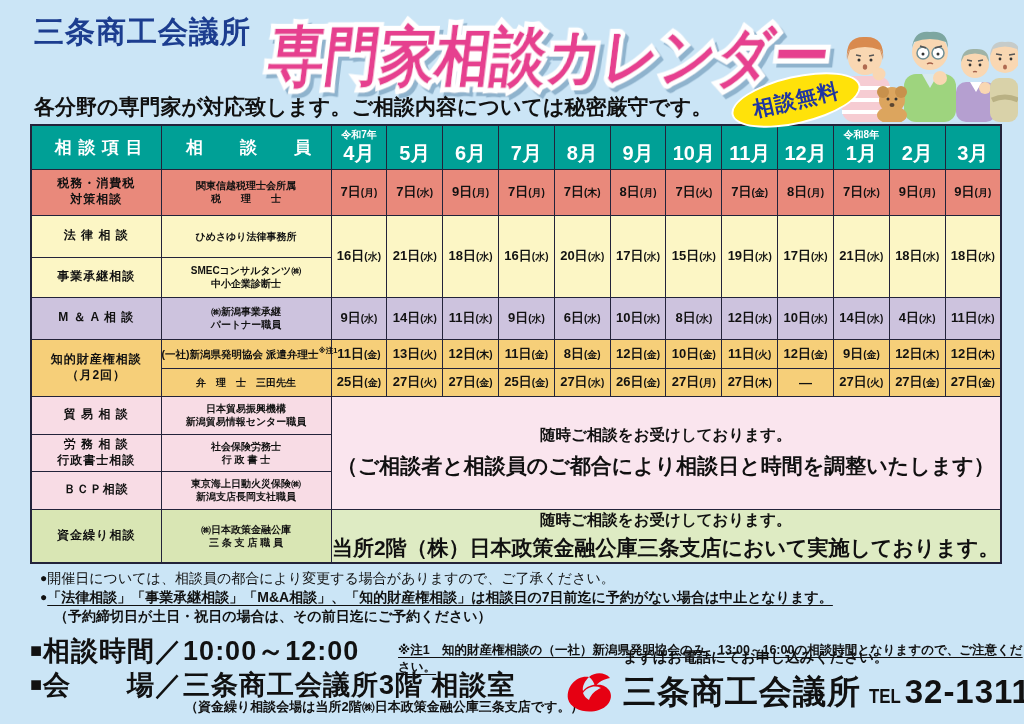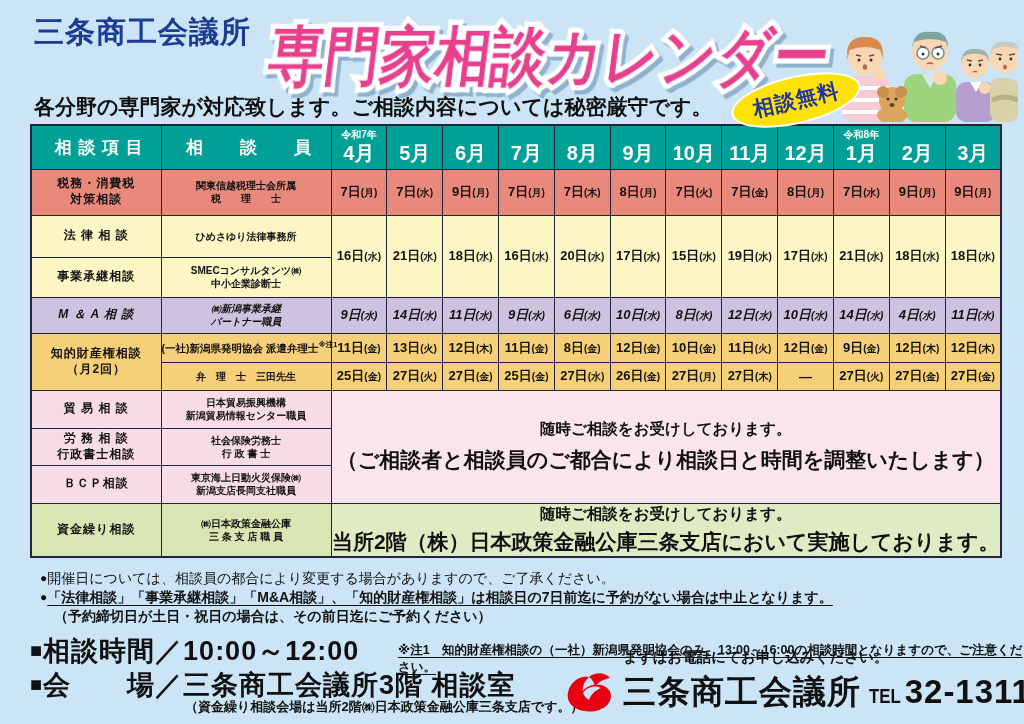--- a/index.html
+++ b/index.html
@@ -30,21 +30,21 @@
   .th-month { background:#00a096; color:#fff; position:relative; font-weight:bold; }
   .th-month .era { position:absolute; top:2px; left:0; right:0; font-size:10px; font-weight:bold; }
   .th-month .mlabel { display:block; margin-top:12px; font-size:20px; font-weight:bold; }
   .c-item { font-weight:bold; font-size:12px; white-space:pre-line; line-height:1.3; letter-spacing:1px; }
   .c-cons { font-weight:bold; font-size:10px; white-space:pre-line; line-height:1.3; }
   .c-cons.small { font-size:10.5px; white-space:nowrap; }
   .c-cons.small sup { font-size:7.5px; }
   .date-cell { font-weight:bold; font-size:13px; white-space:nowrap; padding:0 1px; }
   .date-cell .wd { font-size:10px; }
   tr.r-tax  { height:46px; } tr.r-law { height:42px; } tr.r-succ { height:40px; }
-  tr.r-ma   { height:36px;font-style:italic; } tr.r-ipa { height:29px; } tr.r-ipb  { height:28px; }
+  tr.r-ma   { height:42px; } tr.r-ipa { height:29px; } tr.r-ipb  { height:28px; }
   tr.r-trade{ height:38px; } tr.r-labor{ height:37px;} tr.r-bcp  { height:38px; }
   tr.r-fin  { height:48px; }
   tr.r-tax td { background:#e9897b; }
   tr.r-law td, tr.r-succ td { background:#fcf6c5; }
   tr.r-ma td { background:#cdc3de; }
   tr.r-ipa td, tr.r-ipb td { background:#f6cf79; }
   tr.r-trade td, tr.r-labor td, tr.r-bcp td { background:#f8dce5; }
   tr.r-trade td.notice { background:#fae5ee; }
   tr.r-fin td { background:#d9e6b4; }
   tr.r-fin td.notice { background:#deebc3; }

